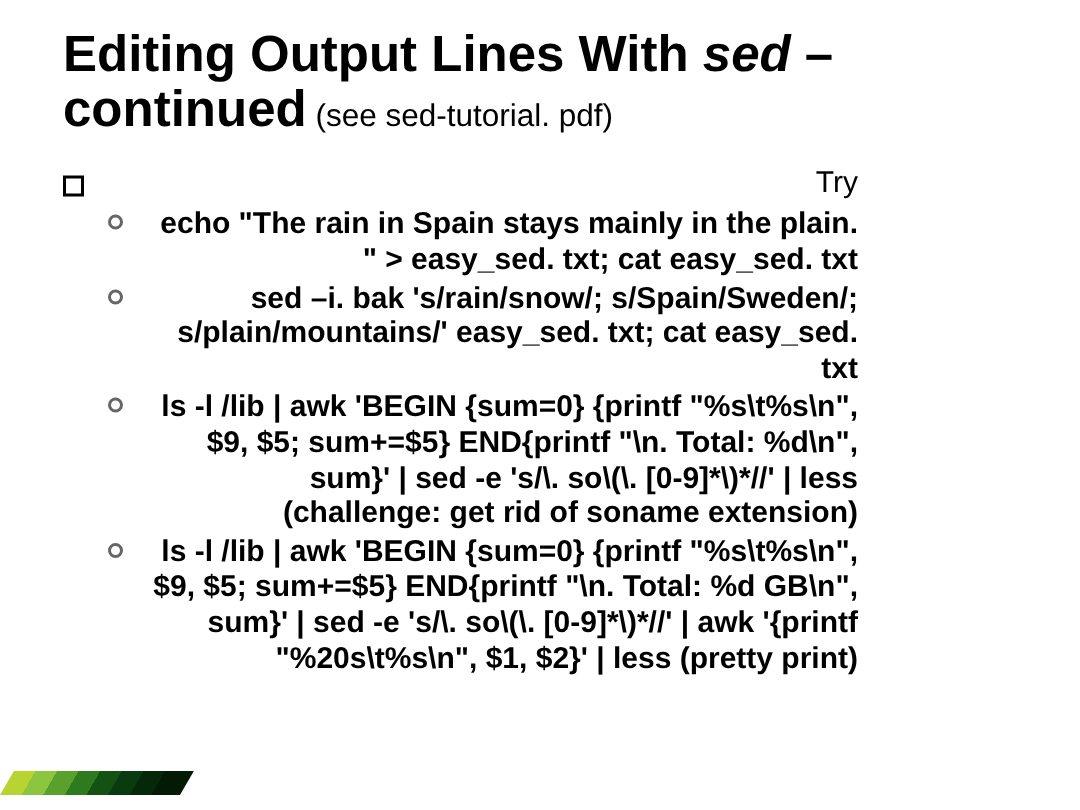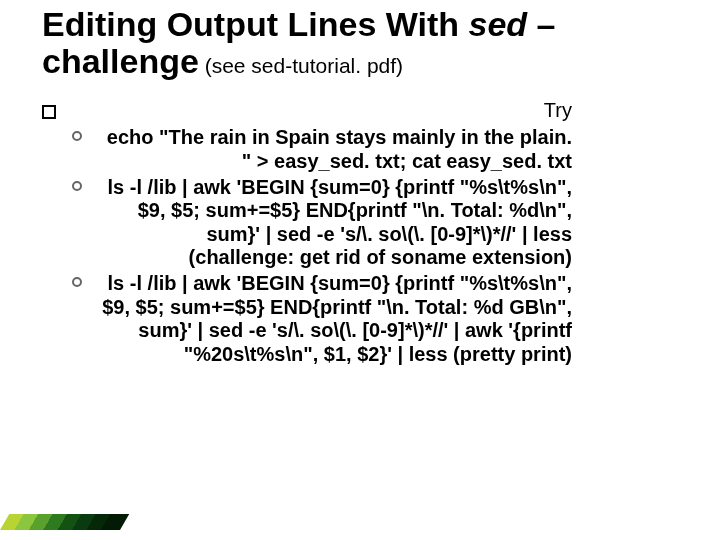--- a/index.html
+++ b/index.html
@@ -10,21 +10,21 @@
     background: #ffffff;
     font-family: "Segoe UI", "Lucida Sans", Arial, sans-serif;
     color: #000;
     overflow: hidden;
   }
   .slide {
     position: relative;
     width: 600px;
     height: 540px;
     box-sizing: border-box;
-    padding: 6px 28px 0 42px;
+    padding: 18px 28px 0 42px;
   }
   .title {
     font-size: 34px;
     line-height: 1.1;
     font-weight: 800;
   }
   .title .sed {
     font-style: italic;
     font-weight: 600;
   }
@@ -94,34 +94,38 @@
     transform-origin: left bottom;
   }
 </style>
 </head>
 <body>
 
 <div class="slide">
 
   <div class="title">
     <span>Editing Output Lines With </span><span class="sed">sed</span><span> – </span><br>
-    <span>challenge</span><span class="sub"> (see sed-tutorial. pdf)</span>
+    <span>continued</span><span class="sub"> (see sed-tutorial. pdf)</span>
   </div>
 
   <div class="content">
     <div class="bullet-l1">
       <span class="sq"></span>
       <span>Try</span>
     </div>
 
     <div class="bullet-l2">
       <span class="ring"></span>
       <span class="cmd">echo "The rain in Spain stays mainly in the plain. " &gt; easy_sed. txt; cat easy_sed. txt</span><span class="note"></span>
     </div>
 
+    <div class="bullet-l2">
+      <span class="ring"></span>
+      <span class="cmd">sed –i. bak 's/rain/snow/; s/Spain/Sweden/; s/plain/mountains/' easy_sed. txt; cat easy_sed. txt</span><span class="note"></span>
+    </div>
 
     <div class="bullet-l2">
       <span class="ring"></span>
       <span class="cmd">ls -l /lib | awk 'BEGIN {sum=0} {printf "%s\t%s\n", $9, $5; sum+=$5} END{printf  "\n. Total: %d\n", sum}' | sed -e 's/\. so\(\. [0-9]*\)*//'  | less</span><span class="note"> (challenge: get rid of soname extension)</span>
     </div>
 
     <div class="bullet-l2">
       <span class="ring"></span>
       <span class="cmd">ls -l /lib | awk 'BEGIN {sum=0} {printf "%s\t%s\n", $9, $5; sum+=$5} END{printf  "\n. Total: %d GB\n", sum}' | sed -e 's/\. so\(\. [0-9]*\)*//' | awk '{printf  "%20s\t%s\n", $1, $2}'  | less</span><span class="note"> (pretty print)</span>
     </div>

